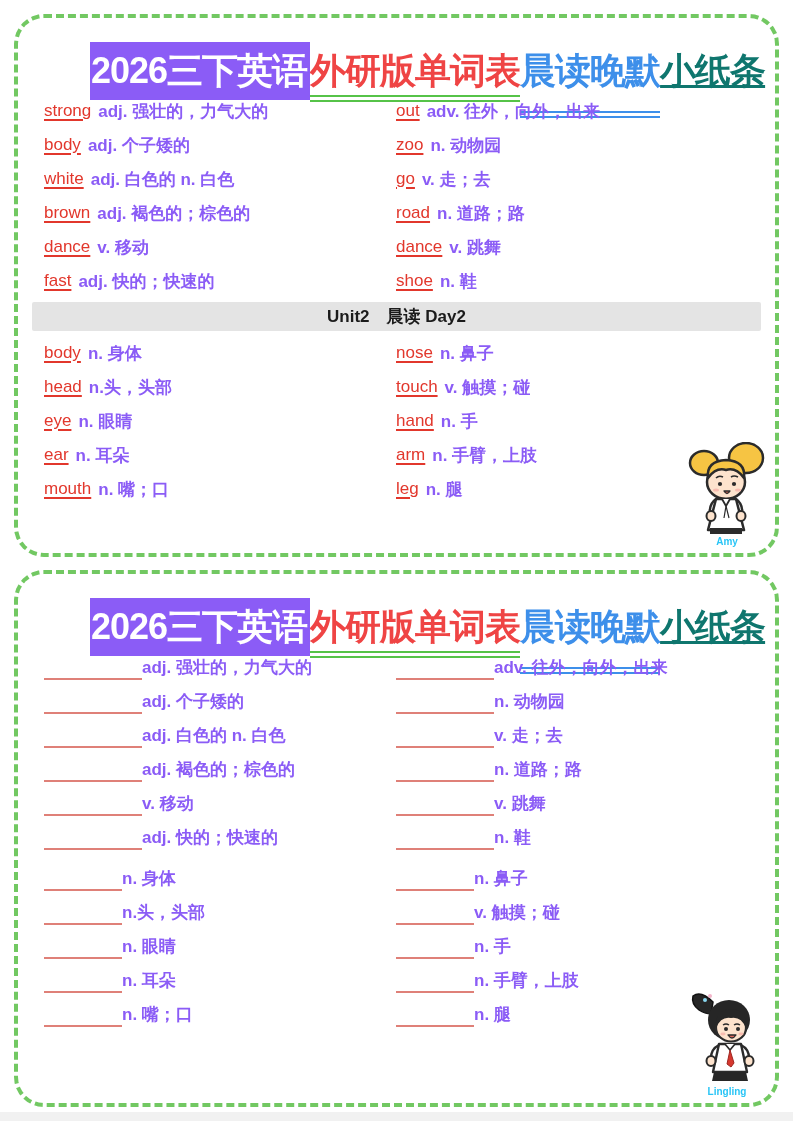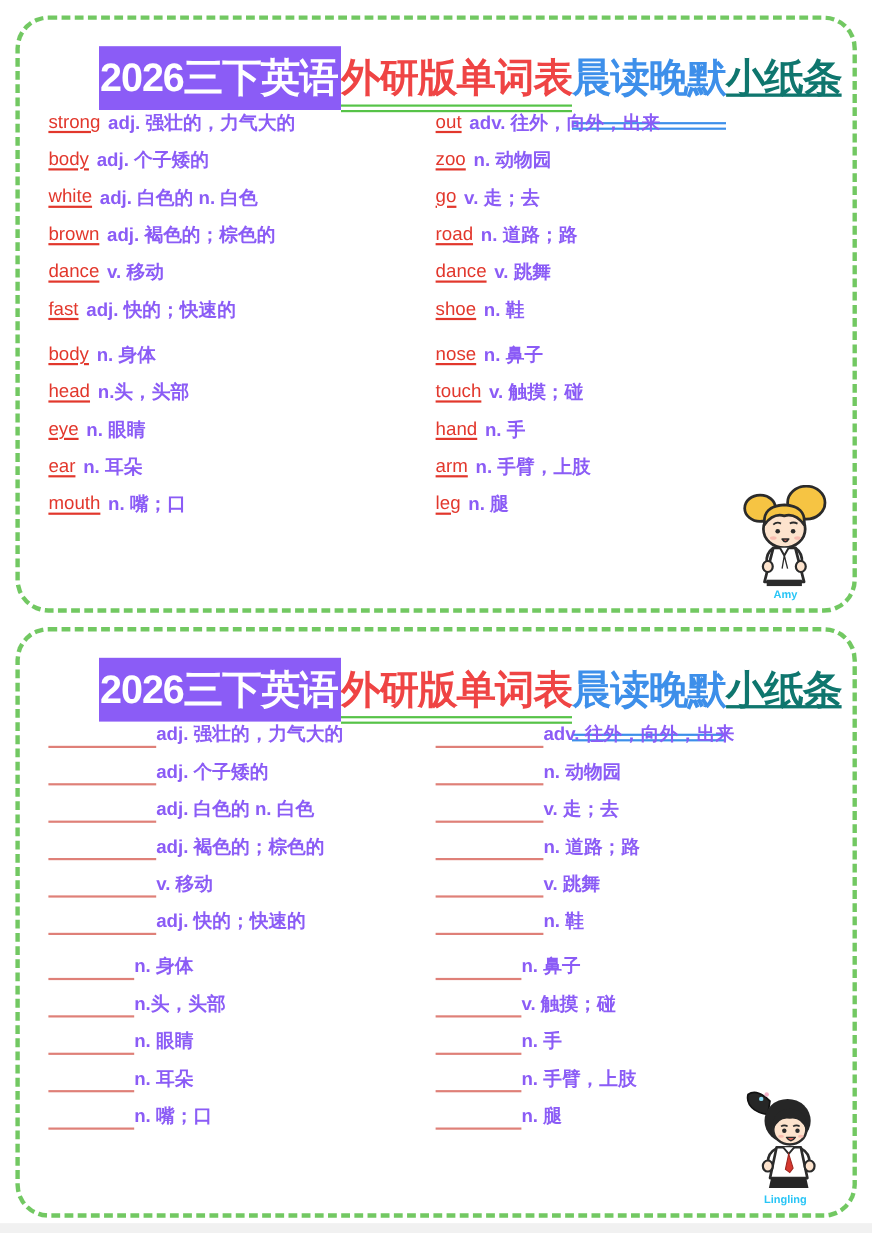--- a/index.html
+++ b/index.html
@@ -94,21 +94,21 @@
     width: 98px;
     height: 22px;
     border-bottom: 2px solid #df8078;
     margin-top: 3px;
   }
   #panel-evening .sec2 .blank { width: 78px; }
 
   
   .character {
     position: absolute;
-    right: 14px;
+    right: 1px;
     bottom: 6px;
     width: 94px;
     text-align: center;
   }
   .character figcaption {
     font-size: 10px;
     font-weight: bold;
     color: #29c5f6;
     margin-top: -2px;
   }
@@ -173,20 +173,21 @@
           <span class="word">dance</span>
           <span class="def">v. 跳舞</span>
         </div>
         <div class="word-row">
           <span class="word">shoe</span>
           <span class="def">n. 鞋</span>
         </div>
       </div>
   </div>
 
+  <div class="unit-bar second">Unit2　晨读  Day2</div>
   <div class="words sec2">
     <div class="col">
         <div class="word-row">
           <span class="word">body</span>
           <span class="def">n. 身体</span>
         </div>
         <div class="word-row">
           <span class="word">head</span>
           <span class="def">n.头，头部</span>
         </div>

